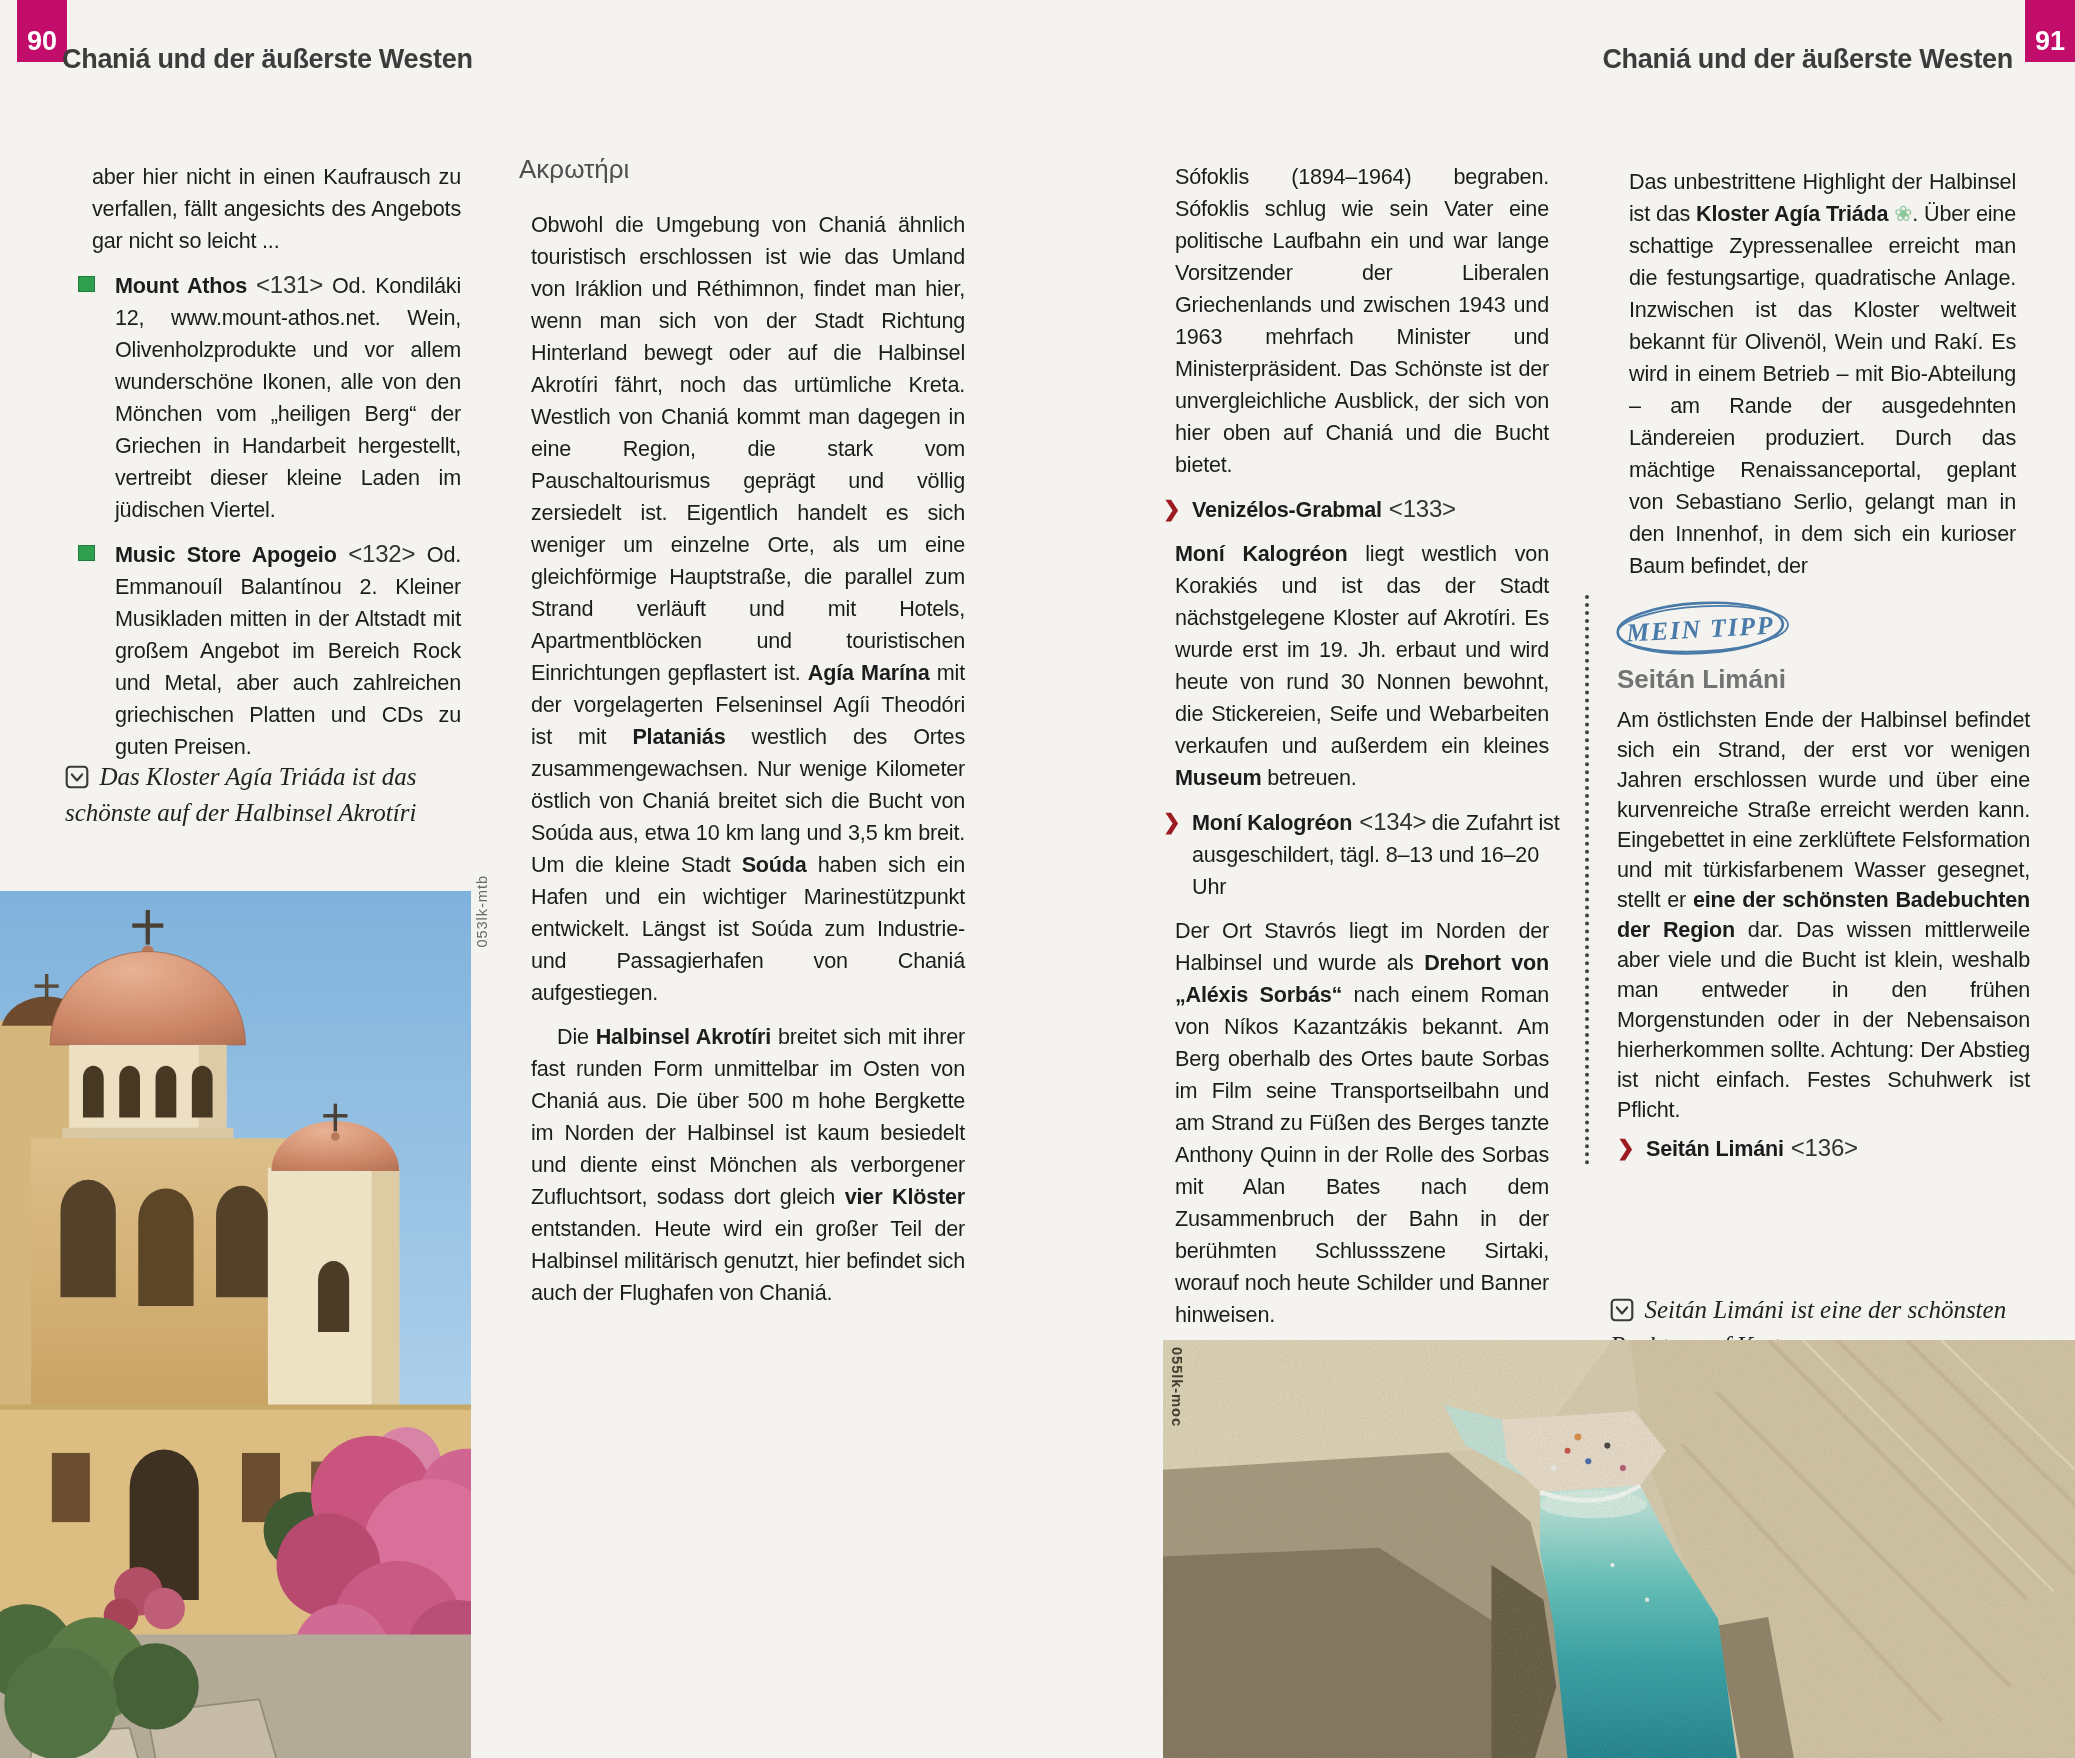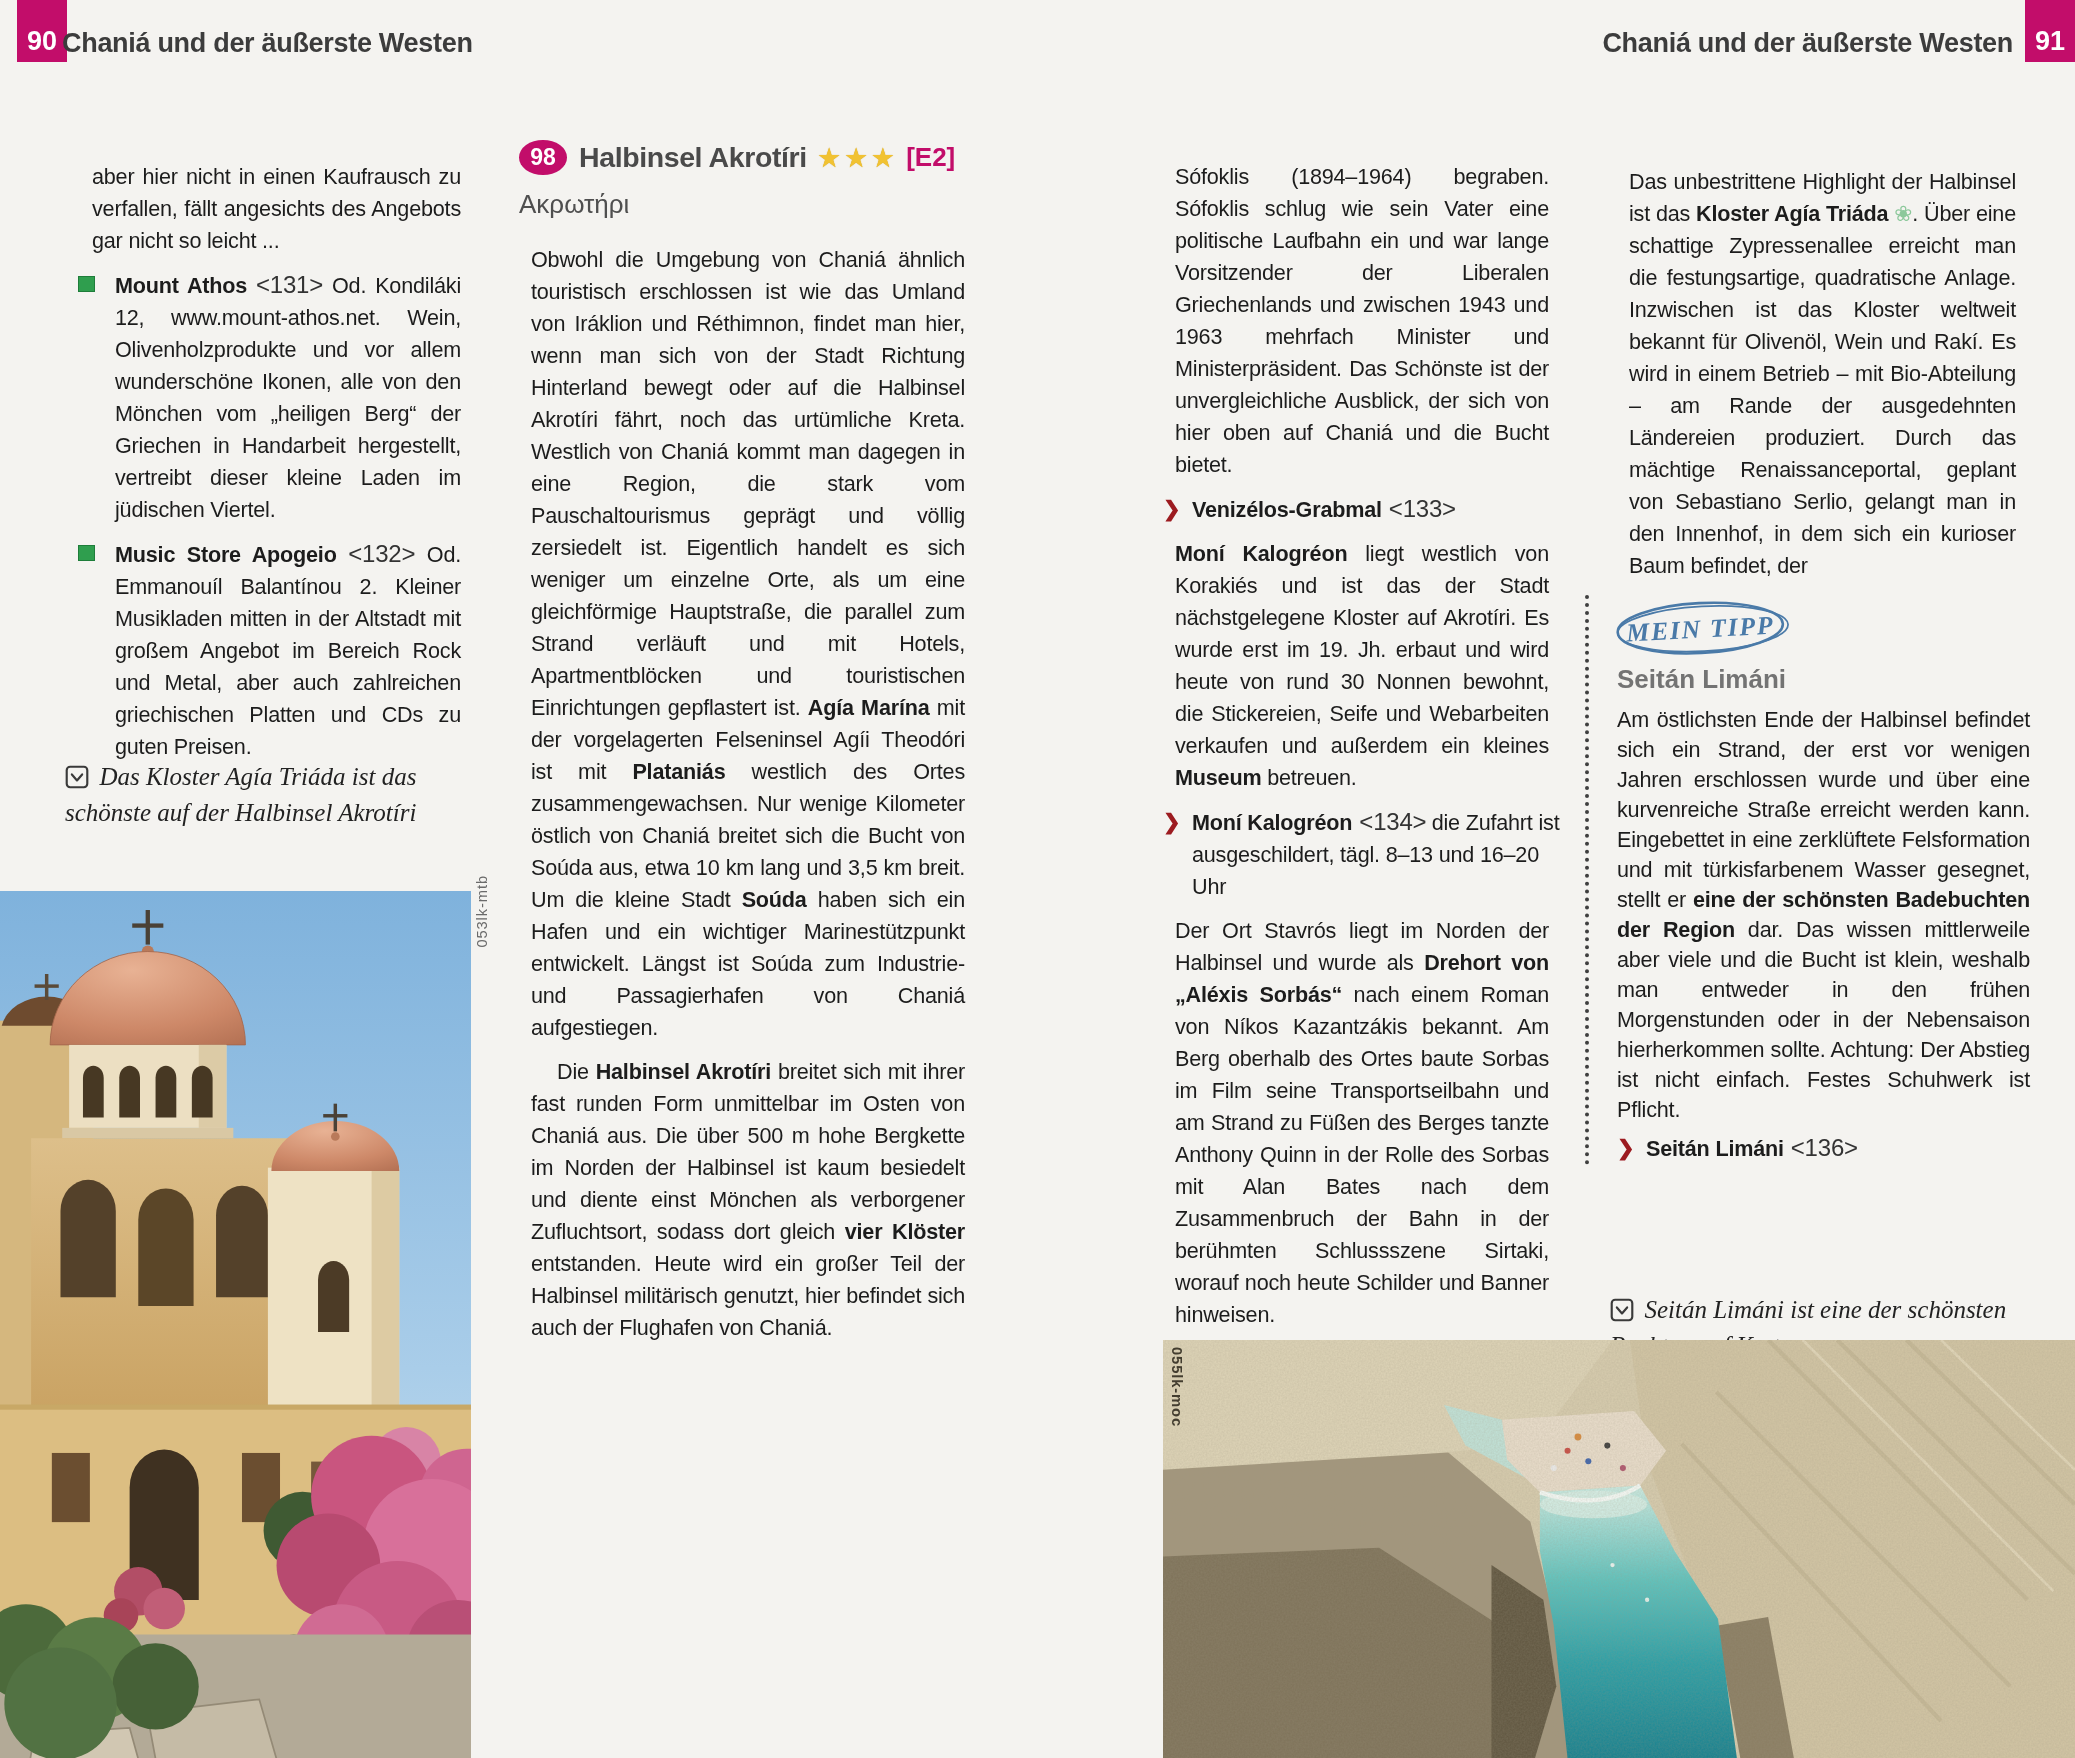--- a/index.html
+++ b/index.html
@@ -15,21 +15,21 @@
   .page{position:absolute;inset:0;}
   
   .pgblock{
     position:absolute;top:0;width:50px;height:62px;background:var(--accent,#c20d6a);
     color:#fff;font-weight:bold;font-size:27px;display:flex;align-items:flex-end;
     justify-content:center;box-sizing:border-box;padding-bottom:5.2px;
   }
   .pgblock.left{left:17px;}
   .pgblock.right{right:0;}
   .hdr-title{
-    position:absolute;top:28px;font-weight:bold;font-size:27px;color:#3c3c3c;
+    position:absolute;top:44px;font-weight:bold;font-size:27px;color:#3c3c3c;
     letter-spacing:-0.3px;white-space:nowrap;
   }
   .hdr-title-left{left:62px;}
   .hdr-title-right{right:62px;}
   
   .col{position:absolute;}
   .c1{left:80px;top:149px;width:393px;}
   .c2{left:519px;top:140px;width:458px;}
   .c3{left:1163px;top:149px;width:398px;}
   .c4{left:1617px;top:154px;width:411px;}
@@ -208,26 +208,20 @@
     <circle cx="190" cy="830" r="24" fill="#c15e77"></circle>
     <circle cx="140" cy="838" r="20" fill="#a84458"></circle>
     <circle cx="30" cy="880" r="55" fill="#4c6a3b"></circle>
     <circle cx="110" cy="900" r="60" fill="#5a7b46"></circle>
     <circle cx="180" cy="920" r="50" fill="#466137"></circle>
     <circle cx="70" cy="940" r="65" fill="#527243"></circle>
   </svg>
   <div class="credit credit1">053lk-mtb</div>
 
   <div class="col c2">
-    <div class="headrow">
-      <span class="badge">98</span>
-      <span class="htitle">Halbinsel Akrotíri</span>
-      <span class="stars">★★★</span>
-      <span class="grid">[E2]</span>
-    </div>
     <div class="greek">Ακρωτήρι</div>
     <p class="body"><span>Obwohl die Umgebung von Chaniá ähnlich touristisch erschlossen ist wie das Umland von Iráklion und Réthimnon, findet man hier, wenn man sich von der Stadt Richtung Hinterland bewegt oder auf die Halbinsel Akrotíri fährt, noch das urtümliche Kreta. Westlich von Chaniá kommt man dagegen in eine Region, die stark vom Pauschaltourismus geprägt und völlig zersiedelt ist. Eigentlich handelt es sich weniger um einzelne Orte, als um eine gleichförmige Hauptstraße, die parallel zum Strand verläuft und mit Hotels, Apartmentblöcken und touristischen Einrichtungen gepflastert ist. </span><span class="b">Agía Marína</span><span> mit der vorgelagerten Felseninsel Agíi Theodóri ist mit </span><span class="b">Plataniás</span><span> westlich des Ortes zusammengewachsen. Nur wenige Kilometer östlich von Chaniá breitet sich die Bucht von Soúda aus, etwa 10 km lang und 3,5 km breit. Um die kleine Stadt </span><span class="b">Soúda</span><span> haben sich ein Hafen und ein wichtiger Marinestützpunkt entwickelt. Längst ist Soúda zum Industrie- und Passagierhafen von Chaniá aufgestiegen.</span></p>
     <p class="body ind"><span>Die </span><span class="b">Halbinsel Akrotíri</span><span> breitet sich mit ihrer fast runden Form unmittelbar im Osten von Chaniá aus. Die über 500 m hohe Bergkette im Norden der Halbinsel ist kaum besiedelt und diente einst Mönchen als verborgener Zufluchtsort, sodass dort gleich </span><span class="b">vier Klöster</span><span> entstanden. Heute wird ein großer Teil der Halbinsel militärisch genutzt, hier befindet sich auch der Flughafen von Chaniá.</span></p>
   </div>
 
   <div class="col c3">
     <p class="body"><span>Sófoklis (1894–1964) begraben. Sófoklis schlug wie sein Vater eine politische Laufbahn ein und war lange Vorsitzender der Liberalen Griechenlands und zwischen 1943 und 1963 mehrfach Minister und Ministerpräsident. Das Schönste ist der unvergleichliche Ausblick, der sich von hier oben auf Chaniá und die Bucht bietet.</span></p>
     <p class="arrowline">
       <span class="arrow">❯</span><span class="b">Venizélos-Grabmal</span><span class="ref">&lt;133&gt;</span>
     </p>

